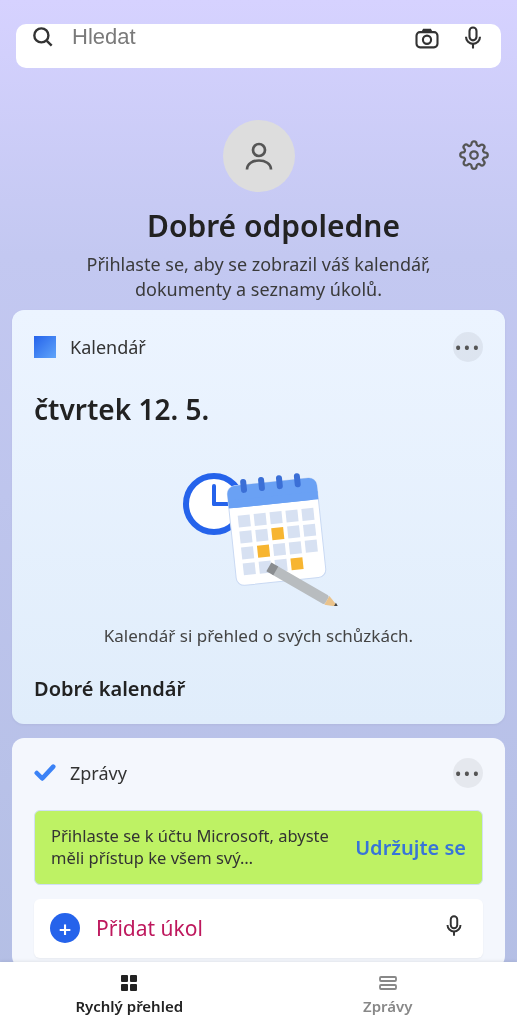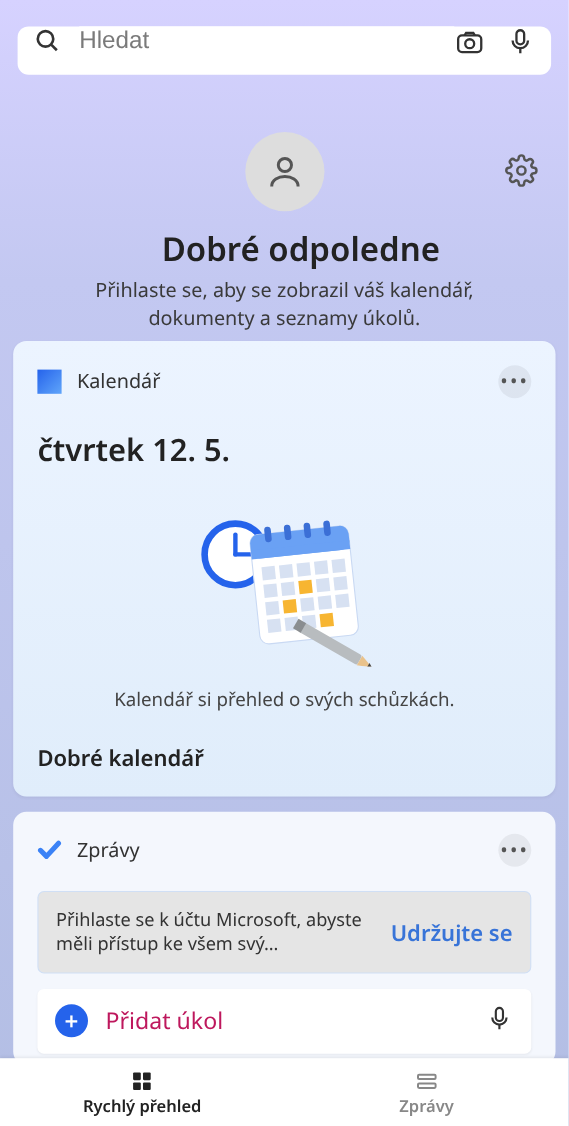--- a/index.html
+++ b/index.html
@@ -102,21 +102,21 @@
   .todo-app-icon {
     width: 22px; height: 22px;
     position: relative;
   }
   .todo-app-icon svg { width: 100%; height: 100%; }
 
   .signin-box {
     margin-top: 22px;
     border: 1px solid #d0dff5;
     border-radius: 6px;
-    background: #e5e5e5;
+    background: #bef264;
     display: flex;
     align-items: center;
     padding: 14px 16px;
     gap: 12px;
   }
   .signin-text { flex: 1; font-size: 16.5px; color: #333; line-height: 1.35; }
   .signin-btn { color: #3874d8; font-size: 20px; font-weight: 600; white-space: nowrap; }
 
   .addtask-box {
     margin-top: 14px;

